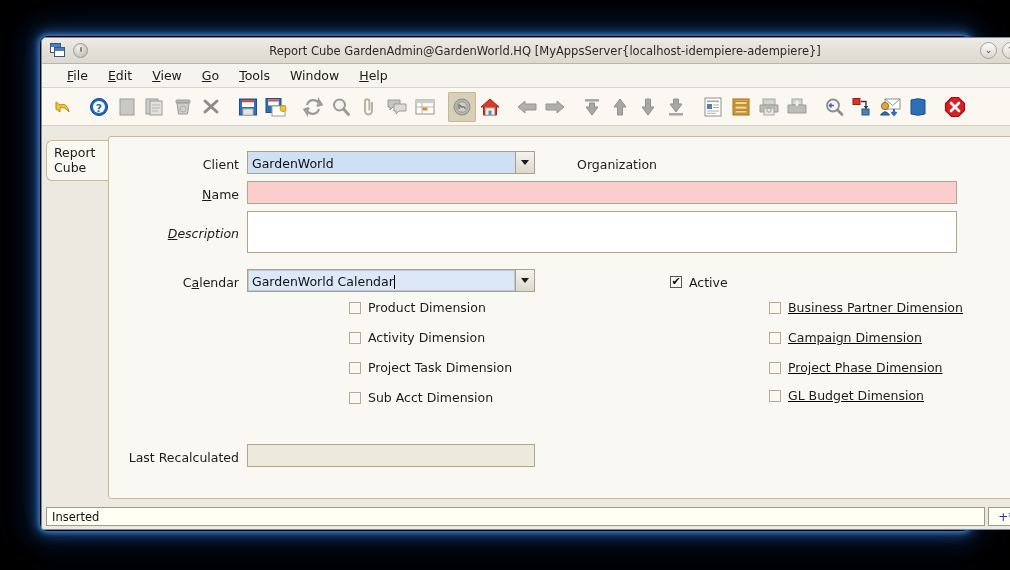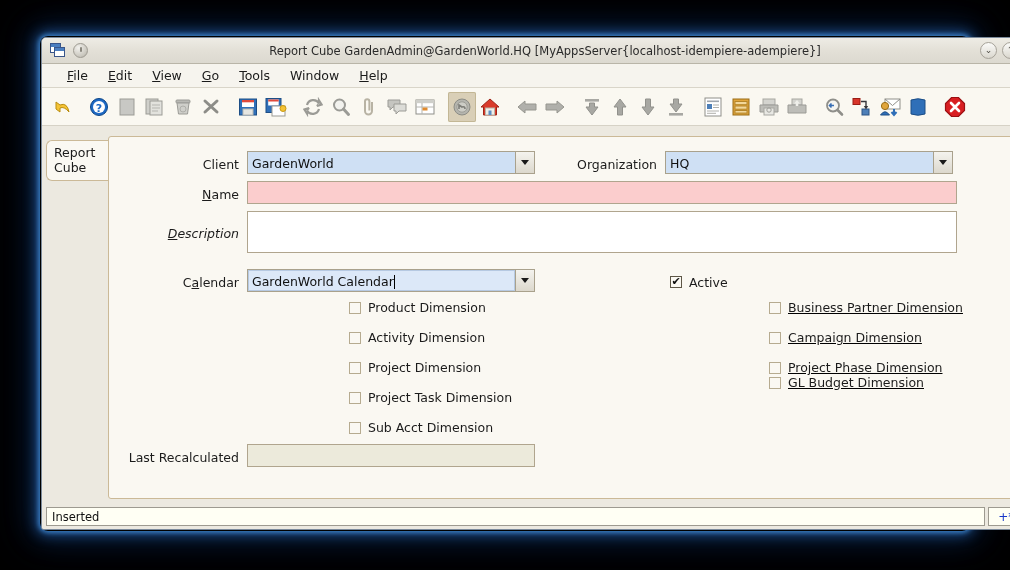--- a/index.html
+++ b/index.html
@@ -595,26 +595,20 @@
 
           <div class="row" style="margin-bottom:7px;">
             <div class="lbl">Client</div>
             <div class="combo">
               <div class="val">GardenWorld</div>
               <div class="arrow">
                   <i></i>
                 </div>
             </div>
             <div class="lbl" style="width:130px;">Organization</div>
-            <div class="combo">
-              <div class="val">HQ</div>
-              <div class="arrow">
-                  <i></i>
-                </div>
-            </div>
           </div>
 
           <div class="row" style="margin-bottom:7px;">
             <div class="lbl"><u>N</u>ame</div>
             <div class="txt-required" title=""></div>
           </div>
 
           <div class="row" style="margin-bottom:16px;font-style:italic;">
             <div class="lbl"><u>D</u>escription</div>
             <div class="txt-area" title=""></div>
@@ -641,42 +635,38 @@
               <div class="chk-row" style="margin-bottom:15px;">
                 <span class="chk-box"></span>
                 <span class="chk-lbl">Product Dimension</span>
               </div>
               <div class="chk-row" style="margin-bottom:15px;">
                 <span class="chk-box"></span>
                 <span class="chk-lbl">Activity Dimension</span>
               </div>
               <div class="chk-row" style="margin-bottom:15px;">
                 <span class="chk-box"></span>
-                <span class="chk-lbl">Project Dimension</span>
-              </div>
-              <div class="chk-row" style="margin-bottom:15px;">
-                <span class="chk-box"></span>
                 <span class="chk-lbl">Project Task  Dimension</span>
               </div>
               <div class="chk-row">
                 <span class="chk-box"></span>
                 <span class="chk-lbl">Sub Acct Dimension</span>
               </div>
             </div>
 
             <div class="colR" style="top:0;">
               <div class="chk-row" style="margin-bottom:15px;">
                 <span class="chk-box"></span>
                 <span class="chk-lbl">Business Partner Dimension</span>
               </div>
               <div class="chk-row" style="margin-bottom:15px;">
                 <span class="chk-box"></span>
                 <span class="chk-lbl">Campaign Dimension</span>
               </div>
-              <div class="chk-row" style="margin-bottom:0;">
+              <div class="chk-row" style="margin-bottom:13px;">
                 <span class="chk-box"></span>
                 <span class="chk-lbl">Project Phase  Dimension</span>
               </div>
               <div class="chk-row">
                 <span class="chk-box"></span>
                 <span class="chk-lbl">GL Budget Dimension</span>
               </div>
             </div>
           </div>
 

